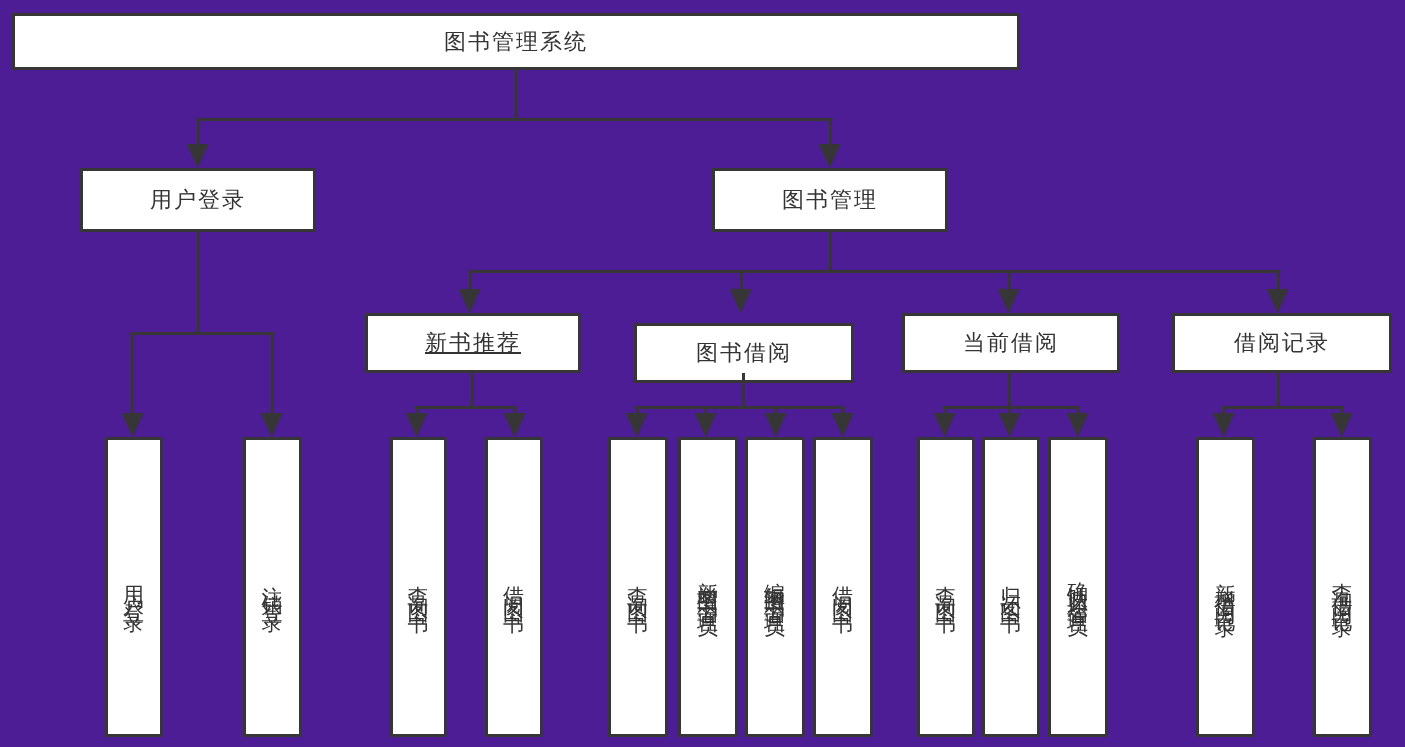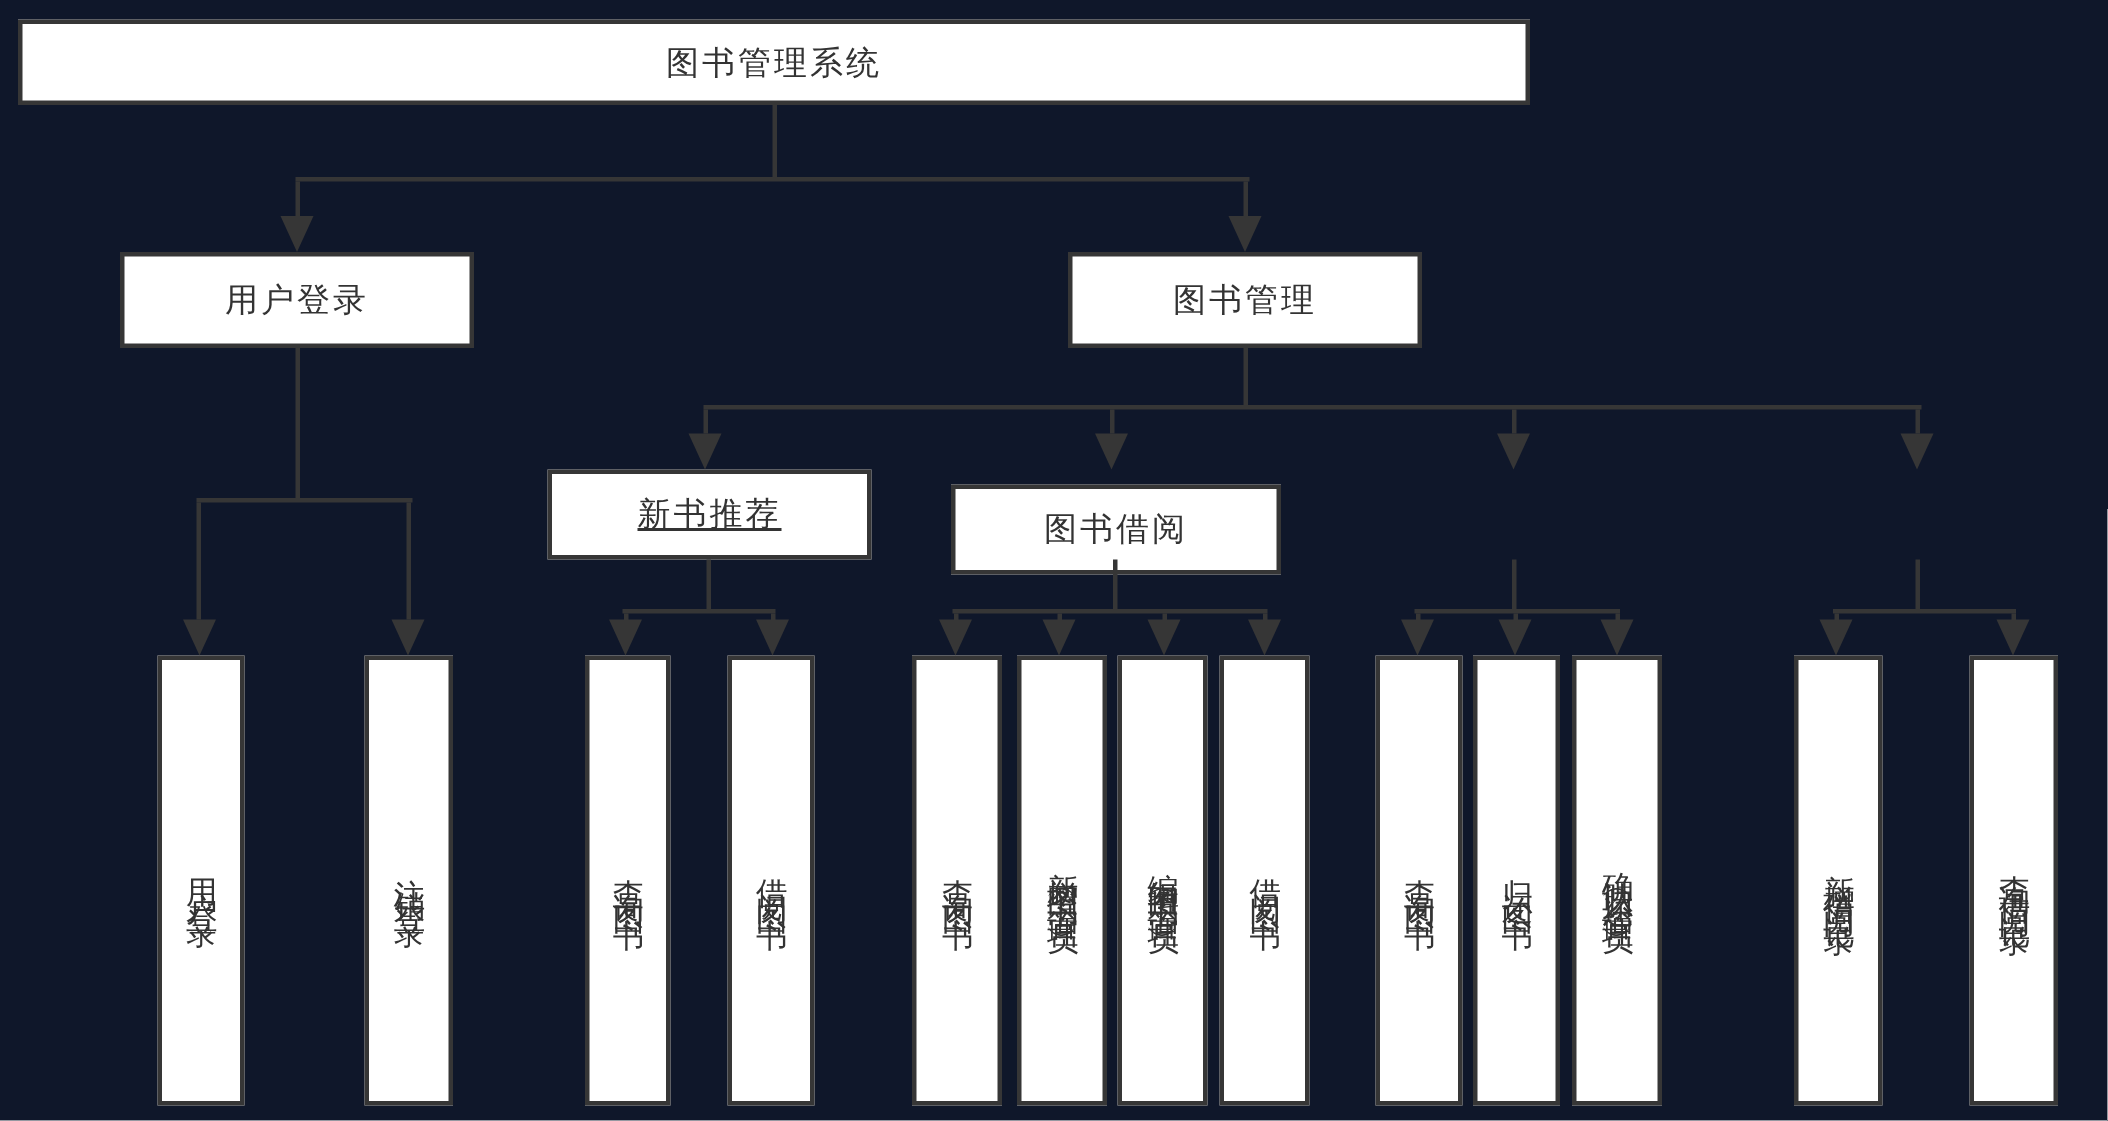--- a/index.html
+++ b/index.html
@@ -1,18 +1,18 @@
 <!DOCTYPE html>
 <html><head>
 <meta charset="utf-8">
 <style>
   html,body { margin:0; padding:0; background:#ffffff; }
   #canvas {
     position:relative; width:1405px; height:747px;
-    background:#0f172a; overflow:hidden;
+    background:#4c1d95; overflow:hidden;
     font-family:"Liberation Sans", sans-serif;
     color:#333333;
   }
   .box {
     position:absolute; box-sizing:border-box;
     border:3px solid #363636; background:#ffffff;
     display:flex; align-items:center; justify-content:center;
   }
   .hlabel { font-size:22px; letter-spacing:2px; color:#333333; white-space:nowrap; }
   .vlabel {
@@ -46,20 +46,26 @@
   </div>
   <div class="box" style="left:712px;top:168px;width:236px;height:64px;">
     <span class="hlabel">图书管理</span>
   </div>
 
   <div class="box" style="left:365px;top:313px;width:216px;height:60px;text-decoration:underline;">
     <span class="hlabel">新书推荐</span>
   </div>
   <div class="box" style="left:634px;top:323px;width:220px;height:60px;">
     <span class="hlabel">图书借阅</span>
+  </div>
+  <div class="box" style="left:902px;top:313px;width:218px;height:60px;">
+    <span class="hlabel">当前借阅</span>
+  </div>
+  <div class="box" style="left:1172px;top:313px;width:220px;height:60px;">
+    <span class="hlabel">借阅记录</span>
   </div>
 
   <div class="box" style="left:105px;top:437px;width:58px;height:300px;">
     <span class="vlabel">用户登录</span>
   </div>
   <div class="box" style="left:243px;top:437px;width:59px;height:300px;">
     <span class="vlabel">注销登录</span>
   </div>
 
   <div class="box" style="left:390px;top:437px;width:57px;height:300px;">

